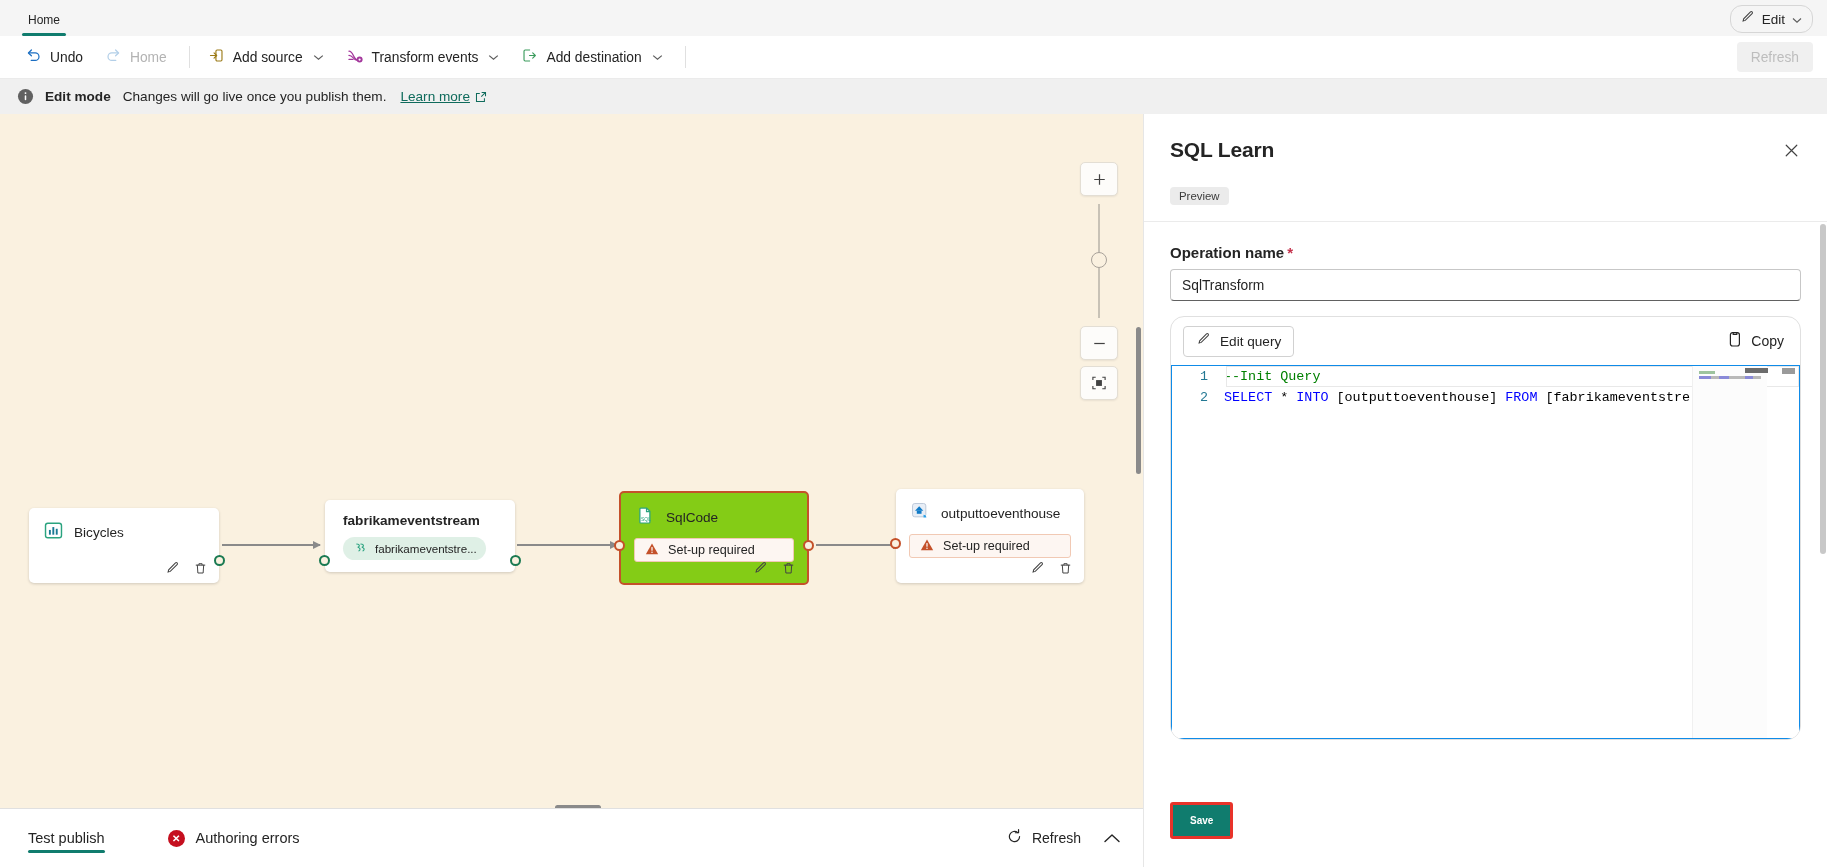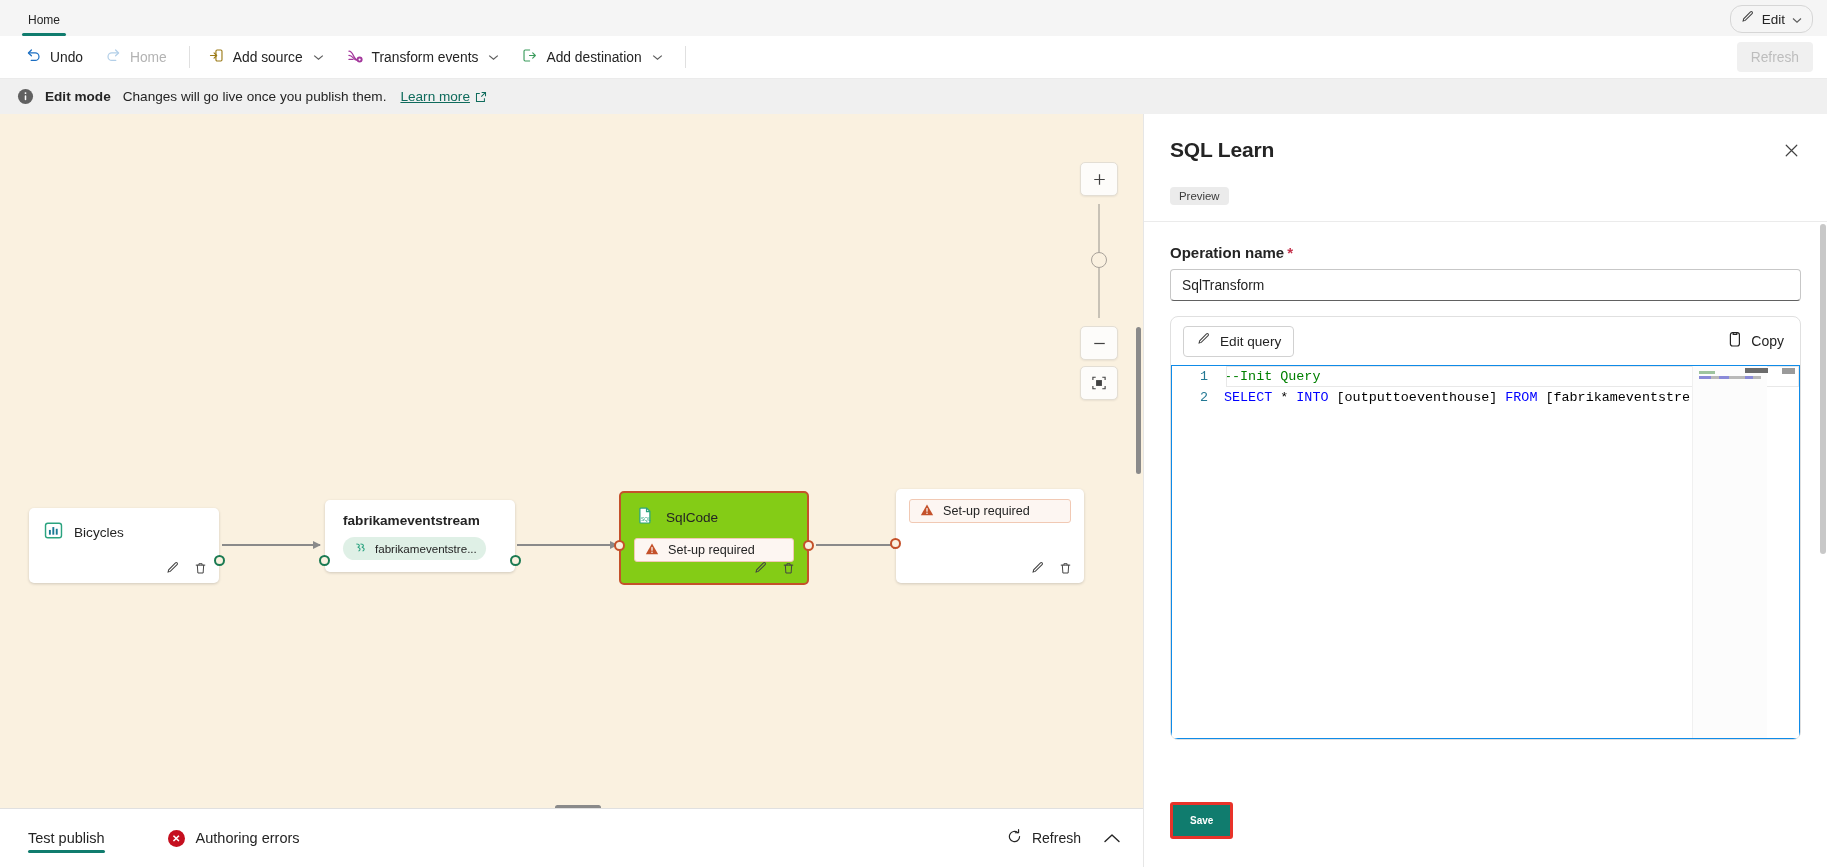--- a/index.html
+++ b/index.html
@@ -201,21 +201,21 @@
   .field-input {
     margin:8px 26px 0 26px; height:32px; width:calc(100% - 52px);
     border:1px solid #c7c7c7; border-radius:4px;
     padding:0 11px; font-size:13.8px; color:#242424;
     font-family:inherit; background:#fff;
     border-bottom:1px solid #616161;
   }
 
   .editor-box {
     margin:15px 26px 0 26px; width:calc(100% - 52px);
-    border:1px solid #e0e0e0; border-radius:8px; background:#fff;
+    border:1px solid #e0e0e0; border-radius:14px; background:#fff;
     height:424px; position:relative; overflow:hidden;
   }
   .editor-toolbar {
     height:48px; display:flex; align-items:center; padding:0 12px;
     justify-content:space-between;
   }
   .edit-query-btn {
     height:31px; padding:0 12px; display:flex; align-items:center; gap:9px;
     border:1px solid #d1d1d1; border-radius:4px; background:#fff;
     font-size:13.6px; color:#242424; cursor:pointer; font-family:inherit;
@@ -458,20 +458,31 @@
           <svg width="15" height="15" viewBox="0 0 16 16" fill="none">
             <path d="M3.4 4.4h9.2M6.3 4.2V2.9h3.4v1.3M4.6 4.4l.6 8.4h5.6l.6-8.4" stroke="#424242" stroke-width="1.05" stroke-linecap="round"></path>
           </svg>
         </span>
       </div>
       <div class="port warn" style="left:-7px; top:47px;"></div>
       <div class="port warn" style="right:-7px; top:47px;"></div>
     </div>
 
     <div class="node" style="left:896px; top:375px; width:188px; height:94px;">
+      <div class="node-title">
+        <span>
+          <svg width="19" height="19" viewBox="0 0 20 20" fill="none">
+            <rect x="1.6" y="1.6" width="14" height="14" rx="2.4" fill="#e8eef6" stroke="#b9c6d8" stroke-width="1"></rect>
+            <path d="M8.6 4.6 13 9.2H4.2L8.6 4.6z" fill="#0f7ac7"></path>
+            <rect x="6.1" y="9.2" width="5" height="3.2" fill="#0f7ac7"></rect>
+            <path d="M13.2 13.4c1.6 0 3 1.3 3 3h-3v-3z" fill="#2aa0e8"></path>
+          </svg>
+        </span>
+        <span>outputtoeventhouse</span>
+      </div>
       <div class="pill-warn">
         <span>
           <svg width="14" height="14" viewBox="0 0 15 15">
             <path d="M7.5 1.7 14.1 13H.9L7.5 1.7z" fill="#c4512a"></path>
             <rect x="6.85" y="5.4" width="1.3" height="4.1" rx=".6" fill="#fff"></rect>
             <circle cx="7.5" cy="11.1" r=".8" fill="#fff"></circle>
           </svg>
         </span>
         <span>Set-up required</span>
       </div>

